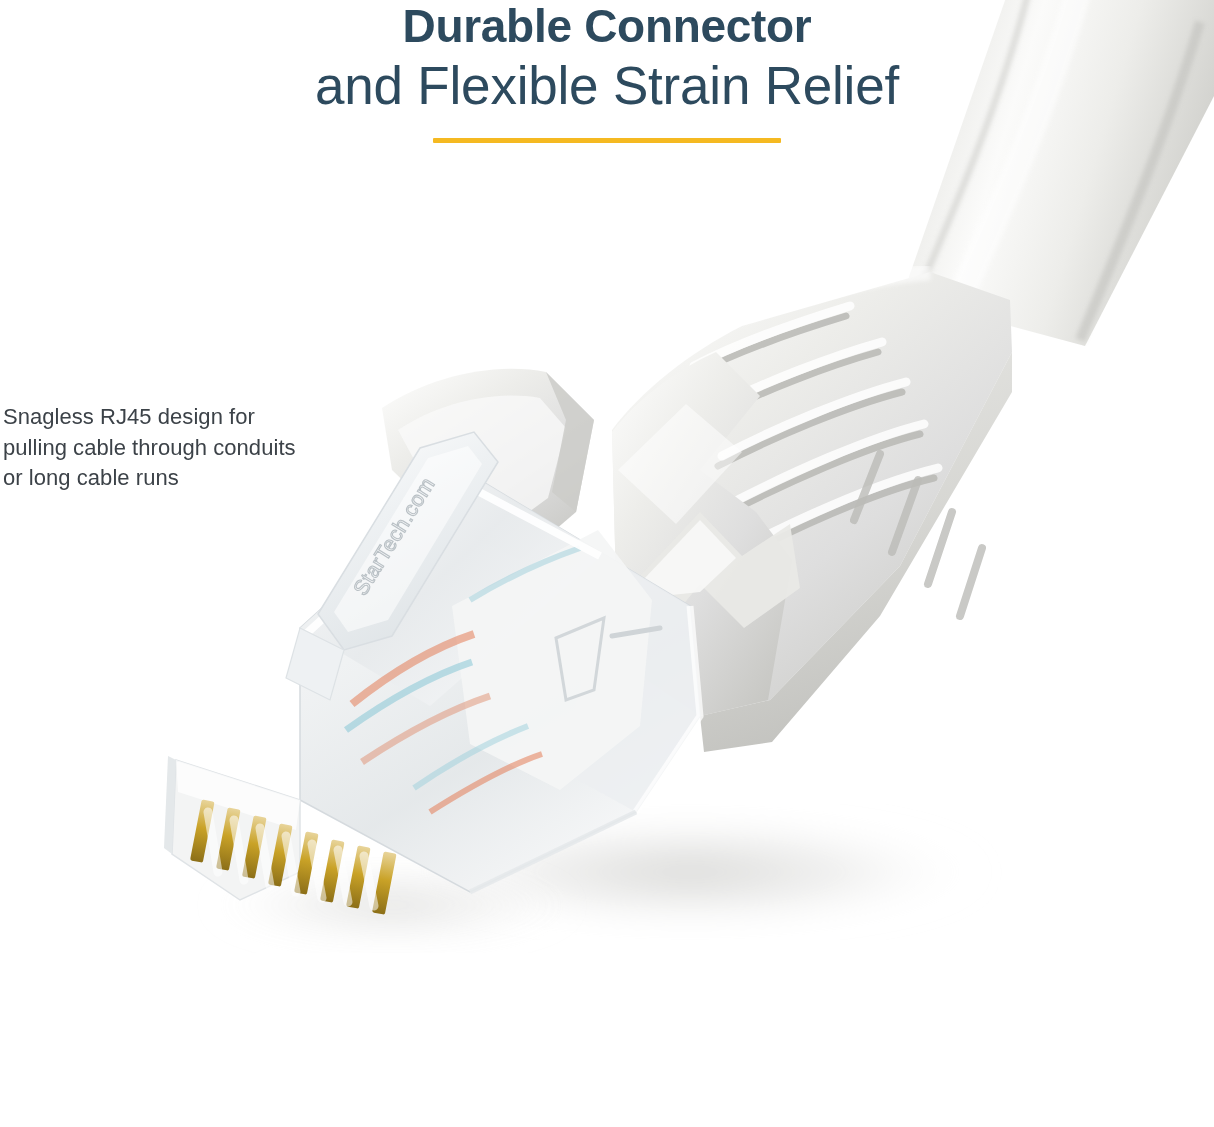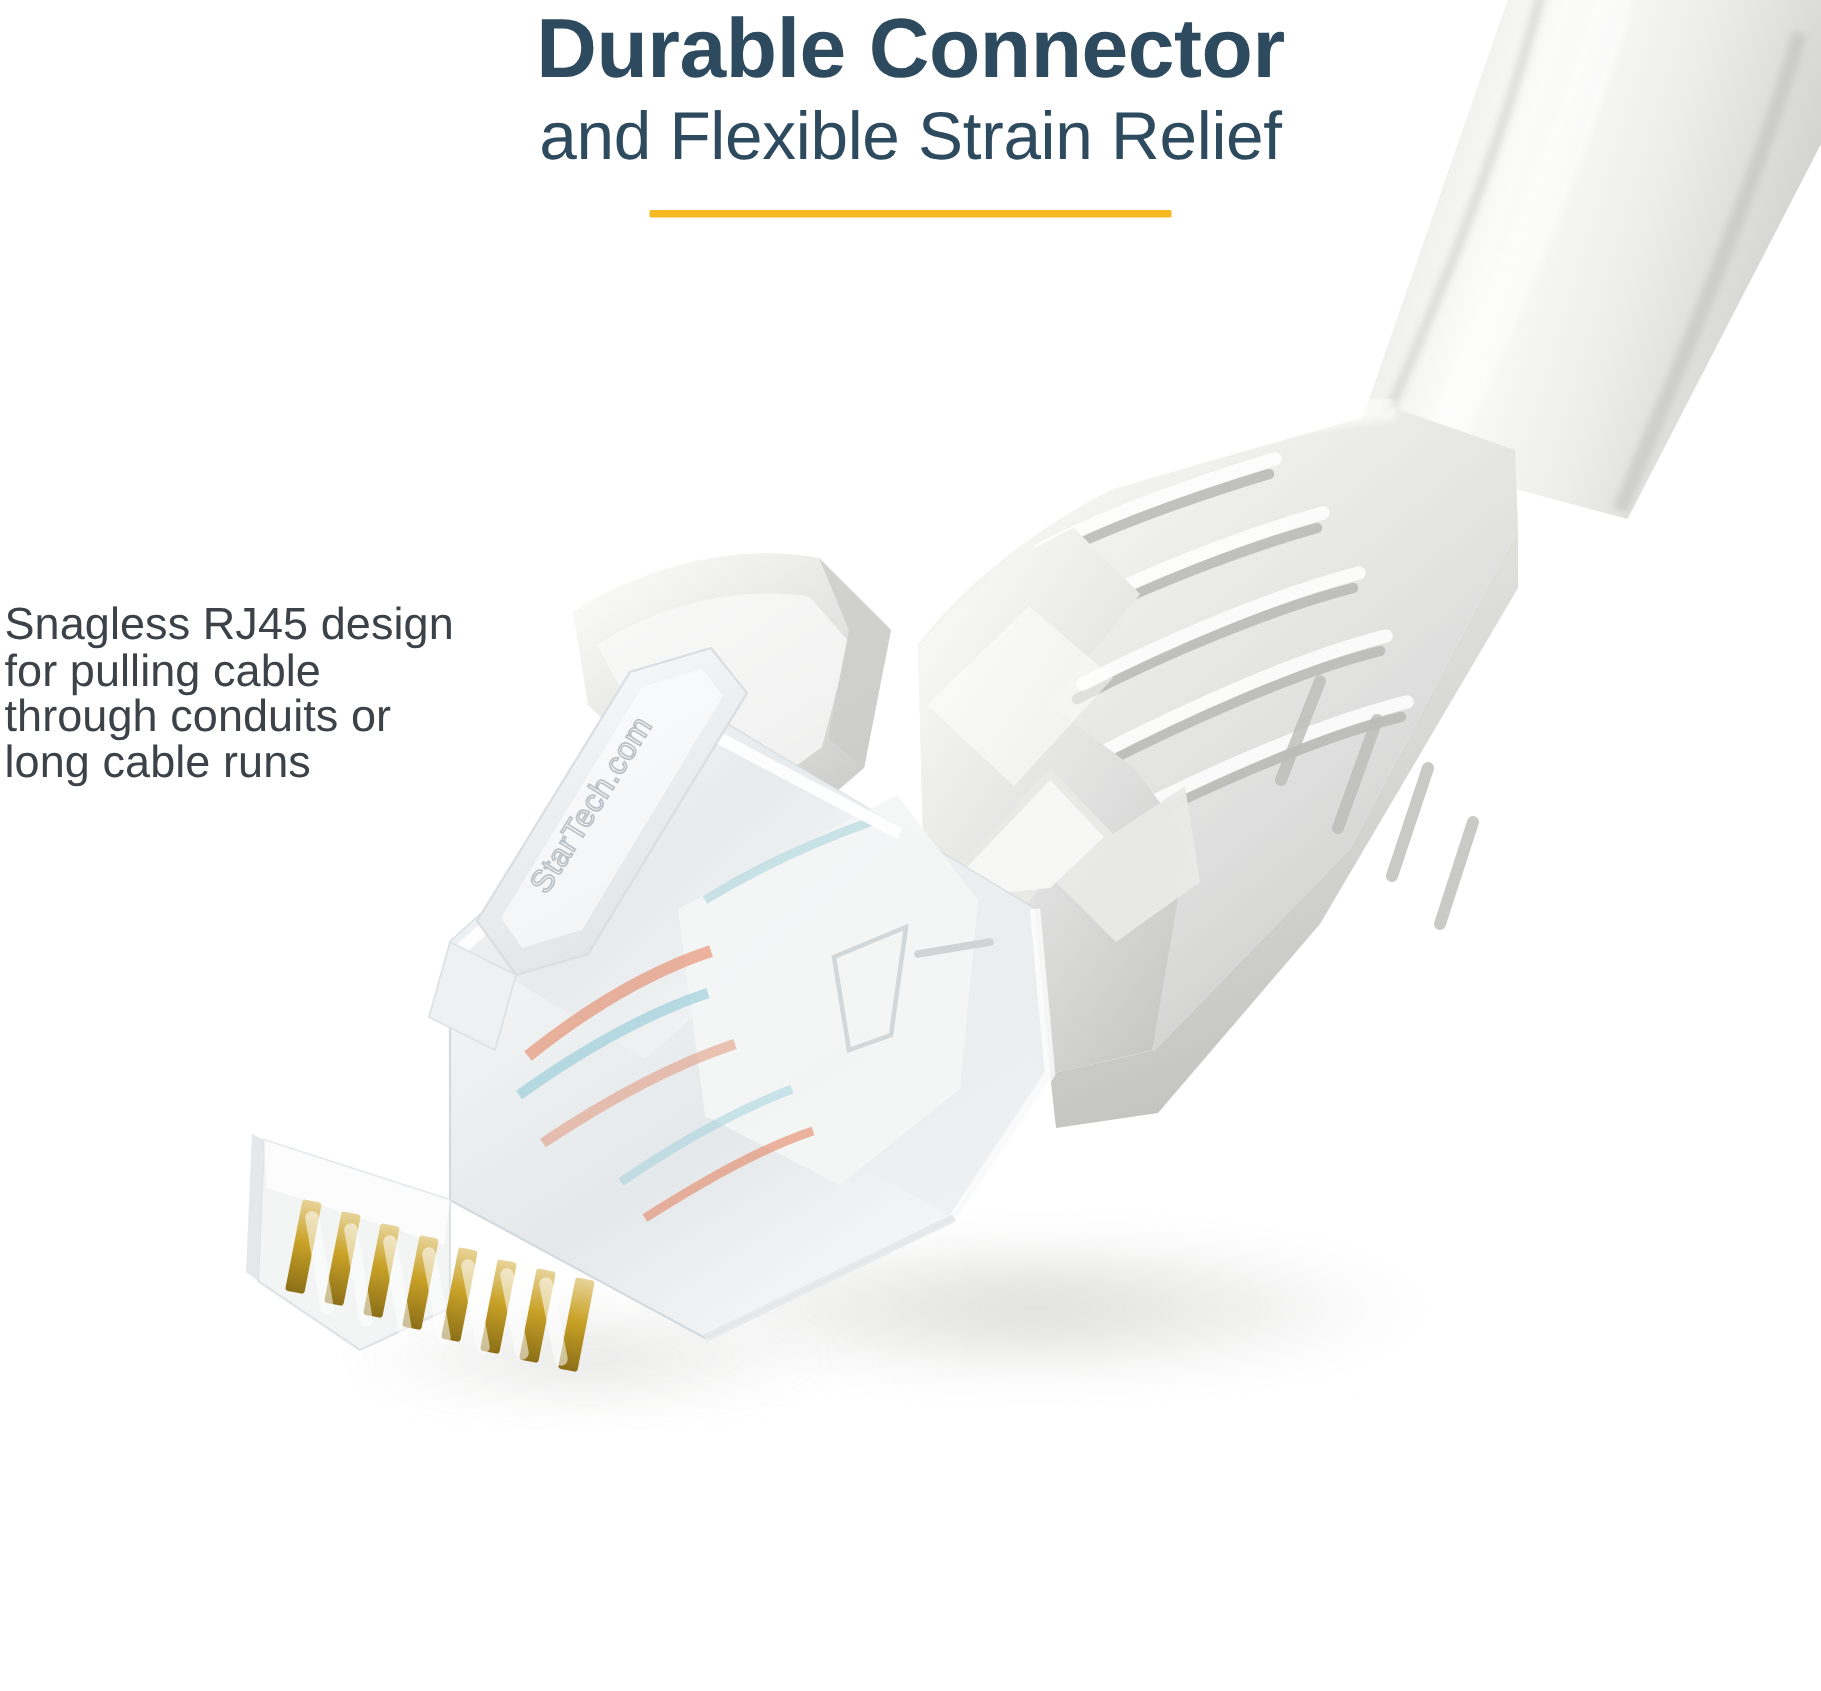--- a/index.html
+++ b/index.html
@@ -23,50 +23,50 @@
   
   .header {
     position: absolute;
     top: 0;
     left: 0;
     width: 1214px;
     text-align: center;
     pointer-events: none;
   }
   .title-line1 {
-    font-size: 56px;
+    font-size: 46px;
     font-weight: 600;
     color: #2d4a5e;
     letter-spacing: -0.3px;
     line-height: 1.08;
     margin-top: 2px;
     white-space: nowrap;
   }
   .title-line2 {
-    font-size: 45px;
+    font-size: 53px;
     font-weight: 300;
     color: #2d4a5e;
     letter-spacing: -0.2px;
     line-height: 1.12;
     margin-top: 4px;
     white-space: nowrap;
   }
   .accent-bar {
     width: 348px;
     height: 5px;
     background: #f5b921;
     margin: 23px auto 0 auto;
     border-radius: 1px;
   }
 
   
   .callout {
     position: absolute;
     color: #3c4248;
-    font-size: 30px;
+    font-size: 22px;
     line-height: 30.5px;
     font-weight: 300;
     letter-spacing: 0.05px;
   }
   .callout-top-left  { left: 3px;   top: 402px; width: 300px; }
   .callout-bottom-left { left: 3px; top: 959px; width: 310px; }
   .callout-right     { left: 791px; top: 731px; width: 320px; }
 
   
   .art {

